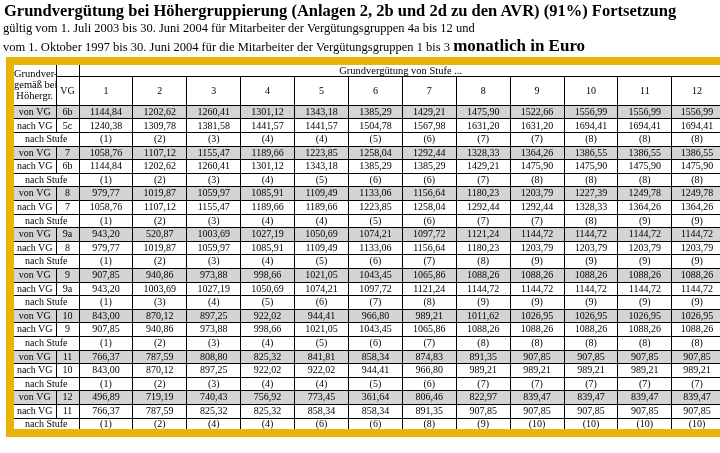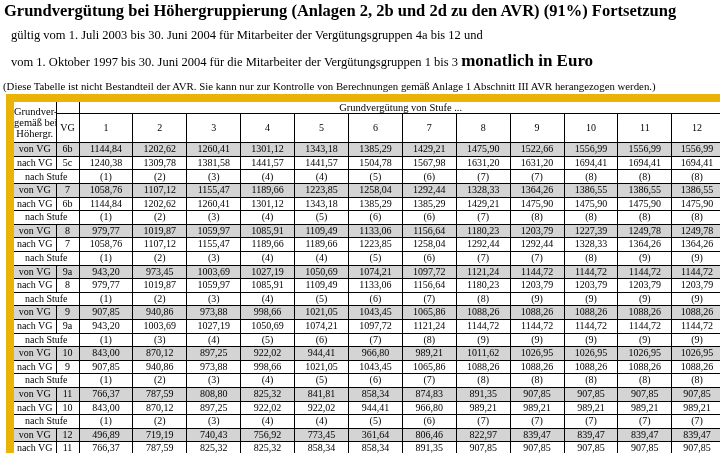--- a/index.html
+++ b/index.html
@@ -9,21 +9,21 @@
     background: #ffffff; color: #000000;
     font-family: "Liberation Serif", serif;
     overflow: hidden;
   }
   .doc-header { padding: 1px 2px 0 3px; }
   .doc-title {
     font-size: 16.5px; font-weight: bold; margin: 1px;
     line-height: 1.12; white-space: nowrap;
   }
   .doc-sub {
-    font-size: 12.5px; margin: 8px; line-height: 1.2; white-space: nowrap;
+    font-size: 12.5px; margin: 0; line-height: 1.2; white-space: nowrap;
   }
   .doc-sub b { font-size: 17px; }
   .doc-note {
     font-size: 10.8px; margin: 0 0 2px 0; line-height: 1.15; white-space: nowrap;
   }
   table.salary {
     border-collapse: collapse; table-layout: fixed;
     width: 716px; margin-left: 6px;
     border: 8px solid #eab308;
   }
@@ -46,21 +46,20 @@
 </style>
 </head>
 <body>
 
 <div class="page">
 
   <div class="doc-header">
     <h1 class="doc-title">Grundvergütung bei Höhergruppierung (Anlagen 2, 2b und 2d zu den AVR) (91%) Fortsetzung</h1>
     <p class="doc-sub">gültig vom 1. Juli 2003 bis 30. Juni 2004 für Mitarbeiter der Vergütungsgruppen 4a bis 12 und</p>
     <p class="doc-sub"><span>vom 1. Oktober 1997 bis 30. Juni 2004 für die Mitarbeiter der Vergütungsgruppen 1 bis 3 </span><b>monatlich in Euro</b></p>
-    <p class="doc-note">(Diese Tabelle ist nicht Bestandteil der AVR. Sie kann nur zur Kontrolle von Berechnungen gemäß Anlage 1 Abschnitt III AVR herangezogen werden.)</p>
   </div>
 
   <table class="salary">
     <colgroup>
       <col class="c-label">
         <col class="c-vg">
       <col class="c-val">
         <col class="c-val">
         <col class="c-val">
         <col class="c-val">
@@ -238,21 +237,21 @@
           <td>(7)</td>
           <td>(7)</td>
           <td>(8)</td>
           <td>(9)</td>
           <td>(9)</td>
         </tr>
         <tr class="shaded">
           <td class="lbl">von VG</td>
           <td>9a</td>
           <td>943,20</td>
-          <td>973,45</td>
+          <td>520,87</td>
           <td>1003,69</td>
           <td>1027,19</td>
           <td>1050,69</td>
           <td>1074,21</td>
           <td>1097,72</td>
           <td>1121,24</td>
           <td>1144,72</td>
           <td>1144,72</td>
           <td>1144,72</td>
           <td>1144,72</td>

